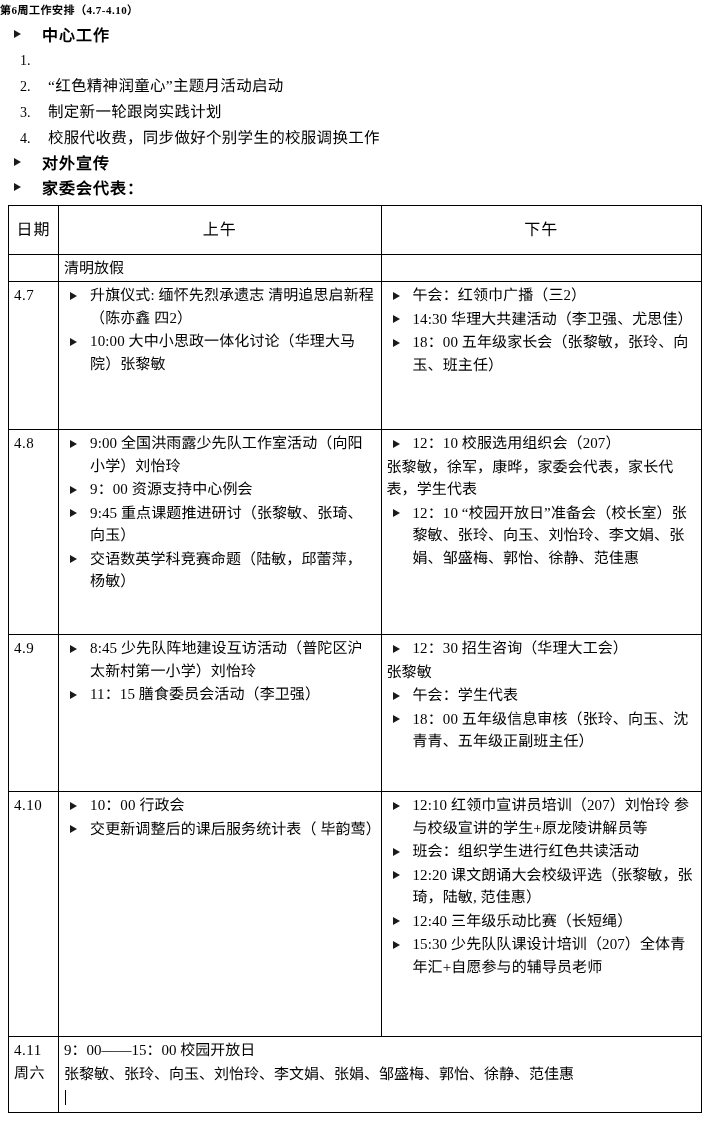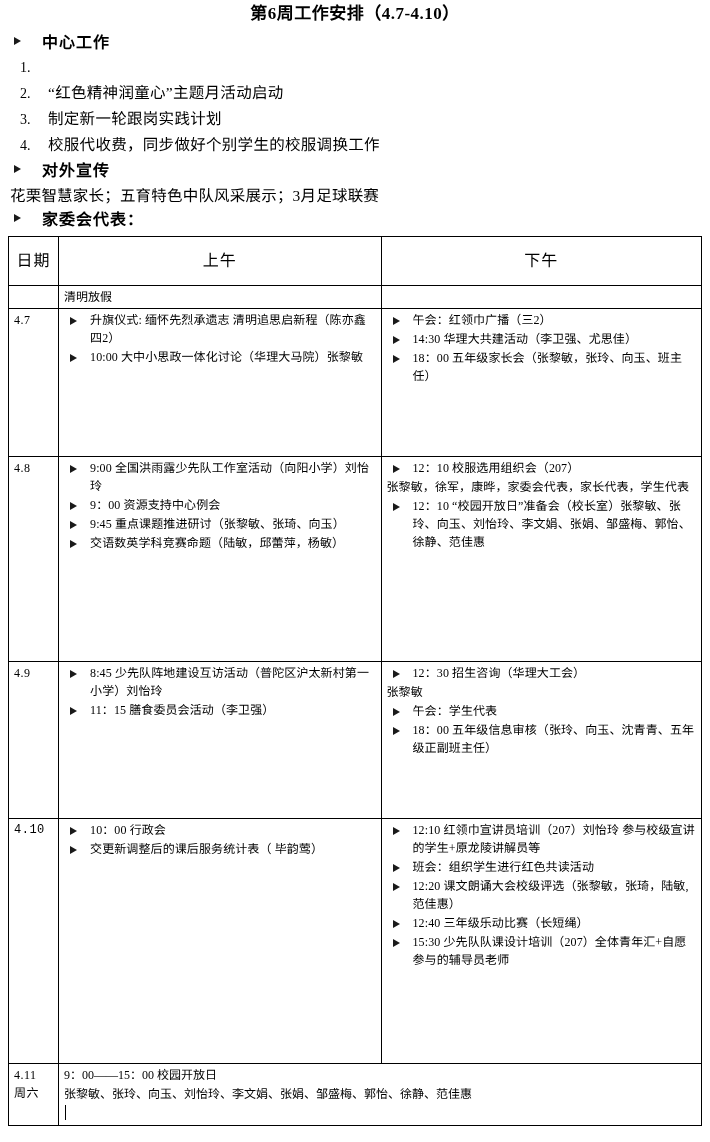--- a/index.html
+++ b/index.html
@@ -18,22 +18,21 @@
   .page {
     width: 710px;
     height: 1142px;
     position: relative;
     box-sizing: border-box;
     padding: 0;
   }
 
   
   .doc-title {
-    text-align: center;
-    font-size: 17px;
+    font-size: 11px;
     font-weight: bold;
     letter-spacing: 0.5px;
     padding: 4px 0 6px 0;
     line-height: 1.2;
   }
 
   
   .outline {
     padding: 0 6px 0 8px;
   }
@@ -97,21 +96,21 @@
   table.sched {
     border-collapse: collapse;
     width: 694px;
     margin: 4px 0 0 8px;
     table-layout: fixed;
   }
   table.sched td, table.sched th {
     border: 1px solid #000000;
     vertical-align: top;
     padding: 2px 4px 2px 5px;
-    font-size: 12px;
+    font-size: 15px;
     line-height: 1.5;
   }
   table.sched th {
     text-align: center;
     font-weight: normal;
     font-size: 16px;
     padding: 12px 4px;
     letter-spacing: 1px;
   }
   col.c-date { width: 50px; }
@@ -184,21 +183,20 @@
     </div>
     <div class="numitem">
       <span class="num">4.</span>
       <span class="txt">校服代收费，同步做好个别学生的校服调换工作</span>
     </div>
 
     <div class="lvl1">
       <span class="marker"><span class="arrow"></span></span>
       <span class="txt">对外宣传</span>
     </div>
-    <div class="plainline">花栗智慧家长；五育特色中队风采展示；3月足球联赛</div>
 
     <div class="lvl1">
       <span class="marker"><span class="arrow"></span></span>
       <span class="txt">家委会代表：</span>
     </div>
   </div>
 
   <table class="sched">
     <colgroup>
       <col class="c-date">
@@ -299,21 +297,21 @@
               <span class="bmark"><span class="arrow"></span></span>
               <span class="btxt">午会：学生代表</span>
             </div>
             <div class="bl">
               <span class="bmark"><span class="arrow"></span></span>
               <span class="btxt">18：00 五年级信息审核（张玲、向玉、沈青青、五年级正副班主任）</span>
             </div>
           </td>
         </tr>
         <tr>
-          <td class="date" style="height: 240px; font-family: Liberation Mono, monospace;">4.10</td>
+          <td class="date" style="height: 240px;">4.10</td>
           <td class="cellpad-am">
             <div class="bl">
               <span class="bmark"><span class="arrow"></span></span>
               <span class="btxt">10：00 行政会</span>
             </div>
             <div class="bl">
               <span class="bmark"><span class="arrow"></span></span>
               <span class="btxt">交更新调整后的课后服务统计表（ 毕韵莺）</span>
             </div>
           </td>

